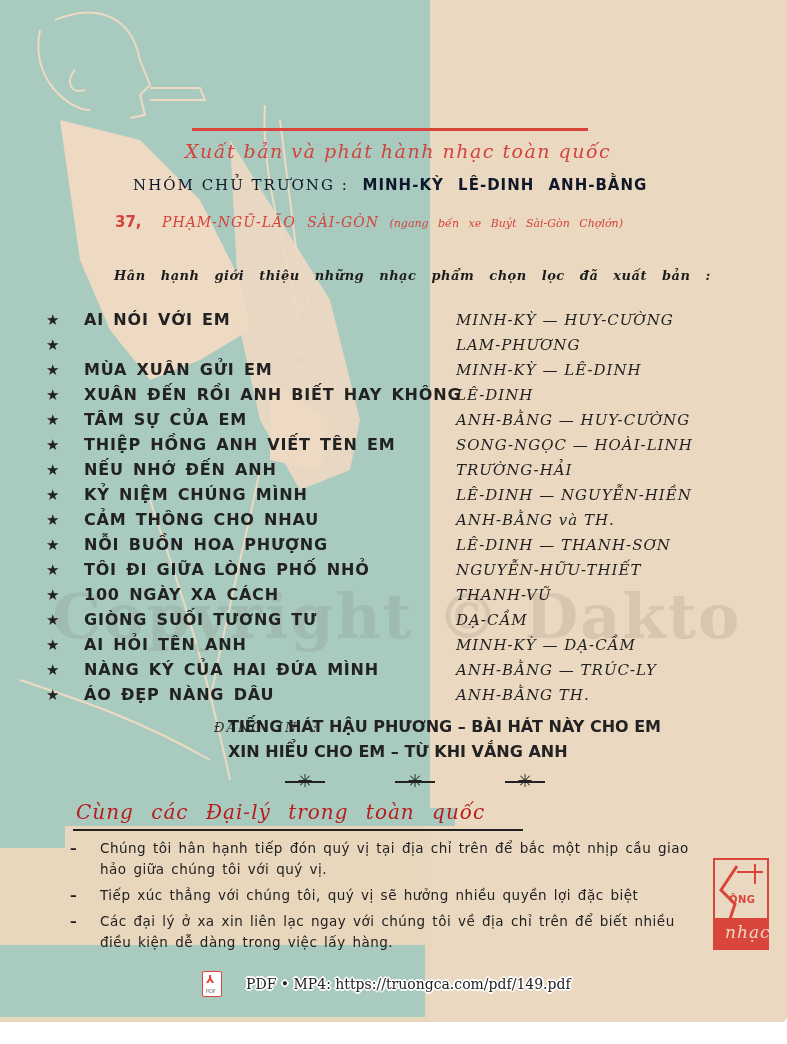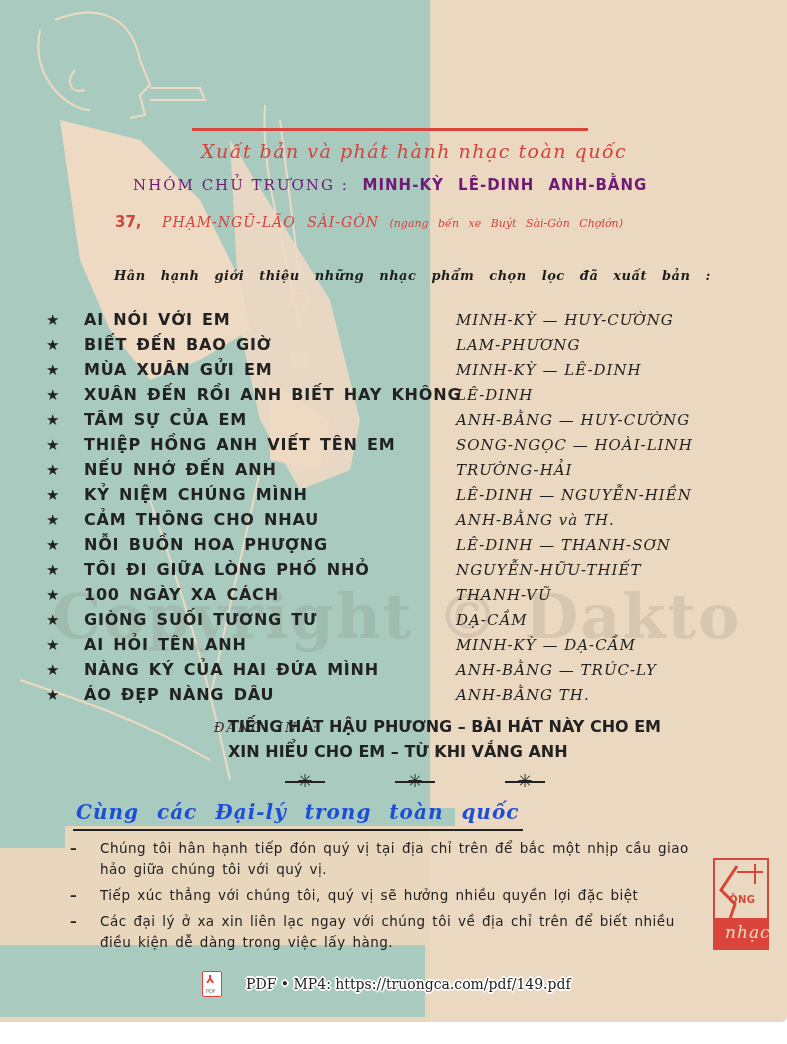--- a/index.html
+++ b/index.html
@@ -22,23 +22,22 @@
     .title {
       position: absolute; left: 192px; top: 60px; width: 400px;
       font-family: "DejaVu Serif", serif; font-size: 54px; letter-spacing: 4px;
       color: #d9453a; line-height: 60px;
     }
     .title-rule { position: absolute; left: 192px; top: 128px; width: 396px; height: 3px; background: #d9453a; }
     .subtitle {
       position: absolute; left: 185px; top: 140px; width: 440px;
       font-family: "DejaVu Serif", serif; font-style: italic; font-size: 19px; letter-spacing: 1.5px;
       color: #d4423c;
-      margin-left: 16px;
-    }
-    .group-line { position: absolute; left: 133px; top: 176px; font-size: 15px; color: #701a75; letter-spacing: 1px; white-space: nowrap; }
+    }
+    .group-line { position: absolute; left: 133px; top: 176px; font-size: 15px; color: #0f172a; letter-spacing: 1px; white-space: nowrap; }
     .group-line .lbl { font-family: "DejaVu Serif", serif; letter-spacing: 2px; }
     .group-line .names { font-weight: bold; margin-left: 8px; word-spacing: 8px; }
     .addr-line { position: absolute; left: 115px; top: 213px; font-size: 14px; color: #d4423c; white-space: nowrap; }
     .addr-line .num { font-weight: bold; font-size: 15px; }
     .addr-line .street { font-family: "DejaVu Serif", serif; font-style: italic; letter-spacing: 1px; margin-left: 16px; word-spacing: 6px; }
     .addr-line .note { font-family: "DejaVu Serif", serif; font-style: italic; font-size: 11px; margin-left: 6px; word-spacing: 6px; }
 
     .intro {
       position: absolute; left: 114px; top: 268px; width: 620px;
       font-family: "DejaVu Serif", serif; font-style: italic; font-weight: bold;
@@ -58,21 +57,21 @@
 
     .printing-label { position: absolute; left: 172px; top: 720px; font-family: "DejaVu Serif", serif; font-style: italic; font-size: 13px; color: #2a2a2a; letter-spacing: 2px; word-spacing: 8px; margin-left: 42px; }
     .printing-1 { position: absolute; left: 228px; top: 717px; font-weight: bold; font-size: 16px; color: #222; white-space: nowrap; }
     .printing-2 { position: absolute; left: 228px; top: 742px; font-weight: bold; font-size: 16px; color: #222; white-space: nowrap; }
 
     .ornaments { position: absolute; left: 285px; top: 770px; width: 260px; display: flex; justify-content: space-between; color: #222; font-size: 18px; }
     .orn { position: relative; width: 40px; text-align: center; }
     .orn:before { content: ""; position: absolute; left: 0; right: 0; top: 11px; height: 1.5px; background: #222; }
     .orn span { position: relative; background: transparent; }
 
-    .agents-title { position: absolute; left: 76px; top: 800px; font-family: "DejaVu Serif", serif; font-style: italic; font-weight: bold; font-size: 20px; color: #1d4ed8; letter-spacing: 1px; word-spacing: 10px; white-space: nowrap; text-align: center; }
+    .agents-title { position: absolute; left: 76px; top: 800px; font-family: "DejaVu Serif", serif; font-style: italic; font-weight: normal; font-size: 20px; color: #b91c1c; letter-spacing: 1px; word-spacing: 10px; white-space: nowrap; text-align: center; }
     .agents-rule { position: absolute; left: 73px; top: 829px; width: 450px; height: 2px; background: #222; }
     .agents { position: absolute; left: 70px; top: 838px; width: 620px; margin: 0; padding: 0; list-style: none; }
     .agent { position: relative; padding-left: 30px; font-size: 13.5px; color: #222; line-height: 21px; margin-bottom: 5px; letter-spacing: 0.5px; word-spacing: 2px; }
     .agent .dash { position: absolute; left: 0; top: 0; font-weight: bold; }
 
     .logo { position: absolute; left: 713px; top: 858px; width: 52px; height: 88px; border: 2px solid #d9453a; background: #ead8c0; }
     .logo-bottom { position: absolute; left: 0; right: 0; bottom: 0; height: 30px; background: #d9453a; }
     .logo-text-top { position: absolute; left: 14px; top: 34px; font-weight: bold; font-size: 10px; color: #d9453a; letter-spacing: 0.5px; }
     .logo-text-bottom { position: absolute; left: 10px; bottom: 6px; font-family: "DejaVu Serif", serif; font-style: italic; font-size: 17px; color: #ead8c0; letter-spacing: 1px; }
     .logo svg { position: absolute; left: 0; top: 0; }
@@ -135,21 +134,20 @@
   <div class="intro">Hân hạnh giới thiệu những nhạc phẩm chọn lọc đã xuất bản :</div>
 
   <ul class="songs">
     <li class="song">
         <span class="star">★</span>
         <span class="song-title">AI NÓI VỚI EM</span>
         <span class="song-author">MINH-KỲ — HUY-CƯỜNG</span>
       </li>
     <li class="song">
         <span class="star">★</span>
-        <span class="song-title">BIẾT ĐẾN BAO GIỜ</span>
         <span class="song-author">LAM-PHƯƠNG</span>
       </li>
     <li class="song">
         <span class="star">★</span>
         <span class="song-title">MÙA XUÂN GỬI EM</span>
         <span class="song-author">MINH-KỲ — LÊ-DINH</span>
       </li>
     <li class="song">
         <span class="star">★</span>
         <span class="song-title">XUÂN ĐẾN RỒI ANH BIẾT HAY KHÔNG</span>

